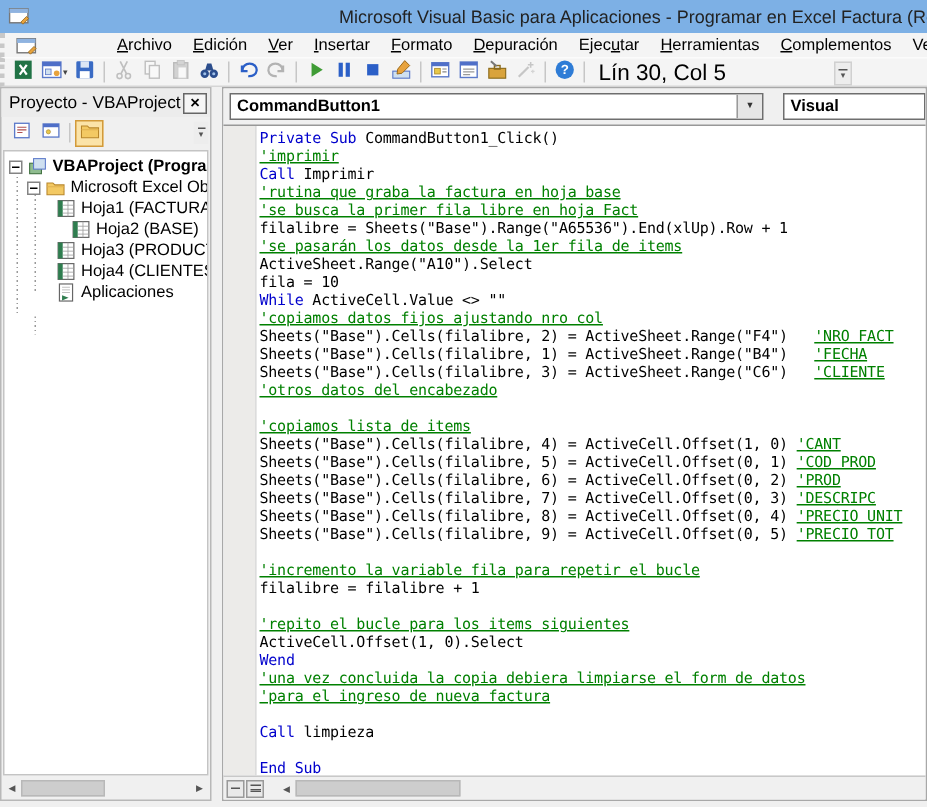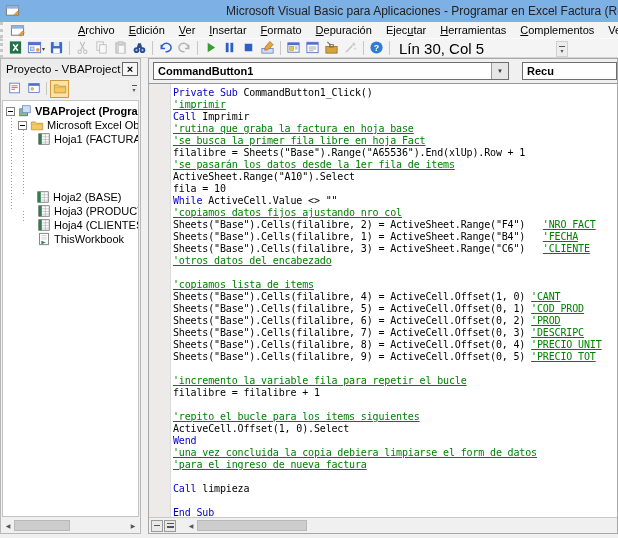--- a/index.html
+++ b/index.html
@@ -281,21 +281,21 @@
         </div>
         <div class="tree-row" style="padding-left: 27px;">
           <span style="width: 7px; flex: 0 0 7px;"></span>
           <span class="tree-icon"><svg viewBox="0 0 16 16" width="15" height="15">
               <rect x="2" y="2" width="12" height="12" fill="#fff" stroke="#666" stroke-width="0.9"></rect>
               <rect x="2" y="2" width="3.5" height="12" fill="#2f7d4f"></rect>
               <path d="M5.5 5.5 H14 M5.5 8.5 H14 M5.5 11.5 H14 M9.5 2 V14" stroke="#9a9a9a" stroke-width="0.6"></path>
             </svg></span>
           <span class="lbl">Hoja1 (FACTURA)</span>
         </div>
-        <div class="tree-row" style="padding-left: 26px; margin-top: 44px;">
+        <div class="tree-row" style="padding-left: 37px;">
           <span style="width: 7px; flex: 0 0 7px;"></span>
           <span class="tree-icon"><svg viewBox="0 0 16 16" width="15" height="15">
               <rect x="2" y="2" width="12" height="12" fill="#fff" stroke="#666" stroke-width="0.9"></rect>
               <rect x="2" y="2" width="3.5" height="12" fill="#2f7d4f"></rect>
               <path d="M5.5 5.5 H14 M5.5 8.5 H14 M5.5 11.5 H14 M9.5 2 V14" stroke="#9a9a9a" stroke-width="0.6"></path>
             </svg></span>
           <span class="lbl">Hoja2 (BASE)</span>
         </div>
         <div class="tree-row" style="padding-left: 27px;">
           <span style="width: 7px; flex: 0 0 7px;"></span>
@@ -315,39 +315,39 @@
             </svg></span>
           <span class="lbl">Hoja4 (CLIENTES)</span>
         </div>
         <div class="tree-row" style="padding-left: 27px;">
           <span style="width: 7px; flex: 0 0 7px;"></span>
           <span class="tree-icon"><svg viewBox="0 0 16 16" width="15" height="15">
               <rect x="3" y="1.5" width="10" height="13" fill="#fff" stroke="#666" stroke-width="0.9"></rect>
               <path d="M5 4 h6 M5 6 h6 M5 8 h6" stroke="#bbb" stroke-width="0.7"></path>
               <polygon points="5,10 10,12 5,14" fill="#2f7d4f"></polygon>
             </svg></span>
-          <span class="lbl">ThisWorkbook</span>
+          <span class="lbl">Aplicaciones</span>
         </div>
       </div>
     <div class="pp-hscroll">
       <span class="sb-arrow">◀</span>
       <span class="sb-thumb" style="width:56px;"></span>
       <span class="sb-track"></span>
       <span class="sb-arrow">▶</span>
     </div>
   </div>
 
   <div class="code-window">
     <div class="cw-header">
       <div class="combo combo-object">
         <span class="val">CommandButton1</span>
         <span class="combo-arrow">▼</span>
       </div>
       <div class="combo combo-proc">
-        <span class="val">Recu</span>
+        <span class="val">Visual</span>
       </div>
     </div>
     <div class="cw-body">
       <div class="margin-bar"></div>
       <div class="code" id="code"><div class="code-line"><span class="k">Private Sub</span><span class="n"> CommandButton1_Click()</span></div><div class="code-line"><span class="c">'imprimir</span></div><div class="code-line"><span class="k">Call</span><span class="n"> Imprimir</span></div><div class="code-line"><span class="c">'rutina que graba la factura en hoja base</span></div><div class="code-line"><span class="c">'se busca la primer fila libre en hoja Fact</span></div><div class="code-line"><span class="n">filalibre = Sheets("Base").Range("A65536").End(xlUp).Row + 1</span></div><div class="code-line"><span class="c">'se pasarán los datos desde la 1er fila de items</span></div><div class="code-line"><span class="n">ActiveSheet.Range("A10").Select</span></div><div class="code-line"><span class="n">fila = 10</span></div><div class="code-line"><span class="k">While</span><span class="n"> ActiveCell.Value &lt;&gt; ""</span></div><div class="code-line"><span class="c">'copiamos datos fijos ajustando nro col</span></div><div class="code-line"><span class="n">Sheets("Base").Cells(filalibre, 2) = ActiveSheet.Range("F4")   </span><span class="c">'NRO FACT</span></div><div class="code-line"><span class="n">Sheets("Base").Cells(filalibre, 1) = ActiveSheet.Range("B4")   </span><span class="c">'FECHA</span></div><div class="code-line"><span class="n">Sheets("Base").Cells(filalibre, 3) = ActiveSheet.Range("C6")   </span><span class="c">'CLIENTE</span></div><div class="code-line"><span class="c">'otros datos del encabezado</span></div><div class="code-line">&nbsp;</div><div class="code-line"><span class="c">'copiamos lista de items</span></div><div class="code-line"><span class="n">Sheets("Base").Cells(filalibre, 4) = ActiveCell.Offset(1, 0) </span><span class="c">'CANT</span></div><div class="code-line"><span class="n">Sheets("Base").Cells(filalibre, 5) = ActiveCell.Offset(0, 1) </span><span class="c">'COD PROD</span></div><div class="code-line"><span class="n">Sheets("Base").Cells(filalibre, 6) = ActiveCell.Offset(0, 2) </span><span class="c">'PROD</span></div><div class="code-line"><span class="n">Sheets("Base").Cells(filalibre, 7) = ActiveCell.Offset(0, 3) </span><span class="c">'DESCRIPC</span></div><div class="code-line"><span class="n">Sheets("Base").Cells(filalibre, 8) = ActiveCell.Offset(0, 4) </span><span class="c">'PRECIO UNIT</span></div><div class="code-line"><span class="n">Sheets("Base").Cells(filalibre, 9) = ActiveCell.Offset(0, 5) </span><span class="c">'PRECIO TOT</span></div><div class="code-line">&nbsp;</div><div class="code-line"><span class="c">'incremento la variable fila para repetir el bucle</span></div><div class="code-line"><span class="n">filalibre = filalibre + 1</span></div><div class="code-line">&nbsp;</div><div class="code-line"><span class="c">'repito el bucle para los items siguientes</span></div><div class="code-line"><span class="n">ActiveCell.Offset(1, 0).Select</span></div><div class="code-line"><span class="k">Wend</span></div><div class="code-line"><span class="c">'una vez concluida la copia debiera limpiarse el form de datos</span></div><div class="code-line"><span class="c">'para el ingreso de nueva factura</span></div><div class="code-line">&nbsp;</div><div class="code-line"><span class="k">Call</span><span class="n"> limpieza</span></div><div class="code-line">&nbsp;</div><div class="code-line"><span class="k">End Sub</span></div></div>
     </div>
     <div class="cw-bottom">
       <span class="view-btn">
           <span class="g1"></span>
         </span>

